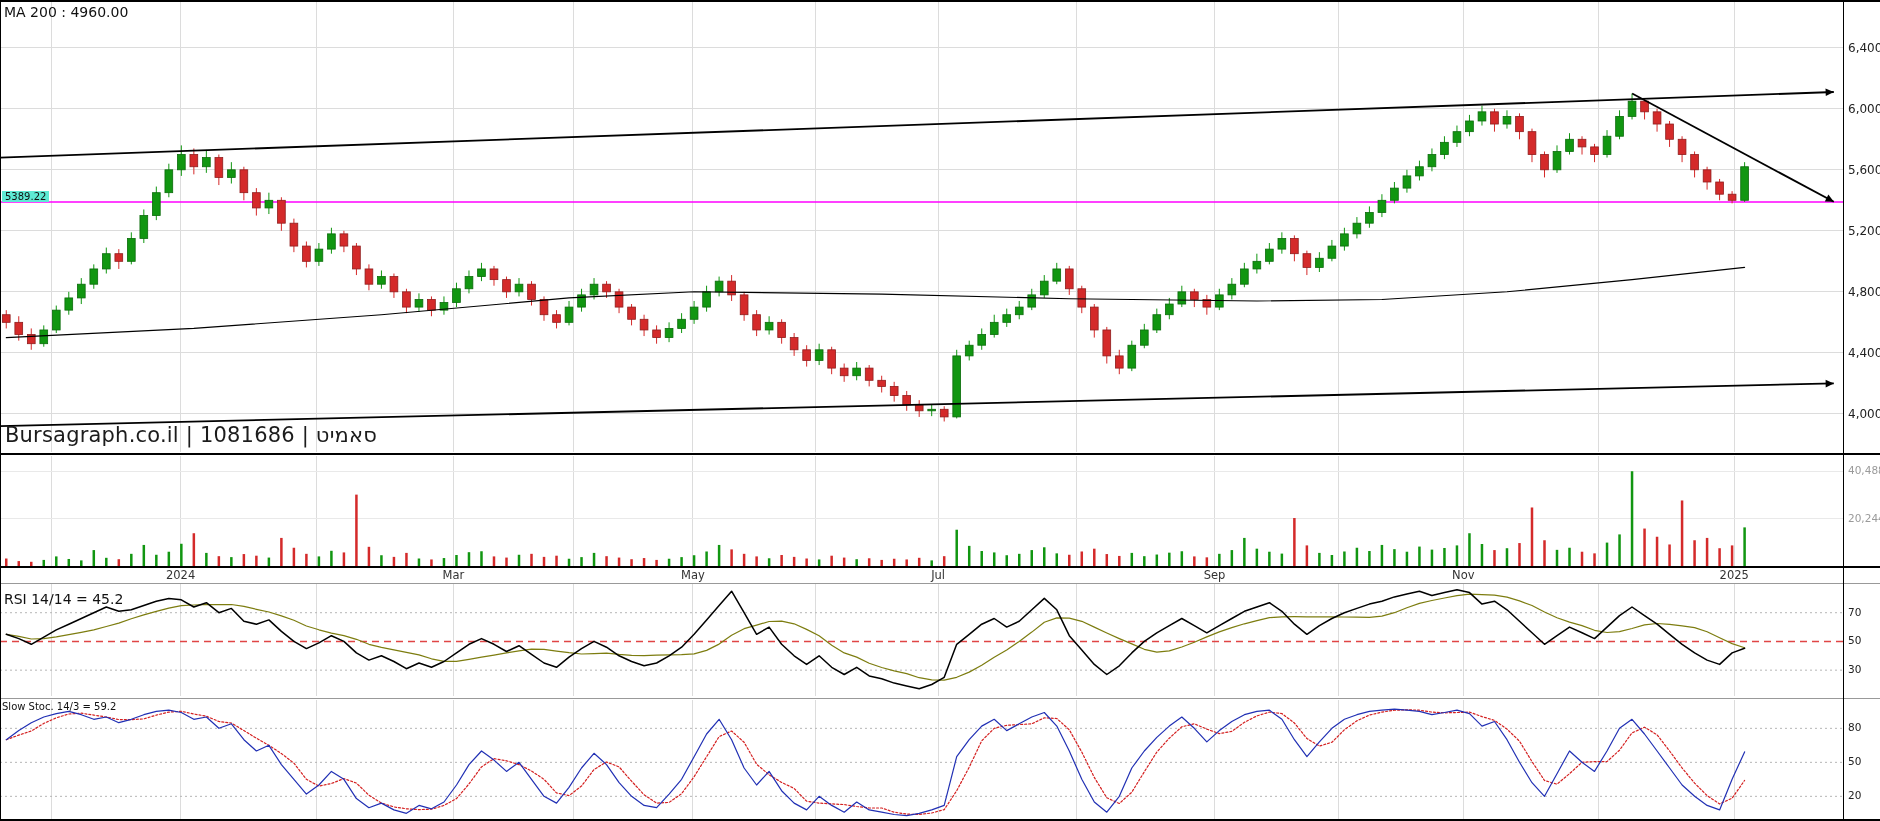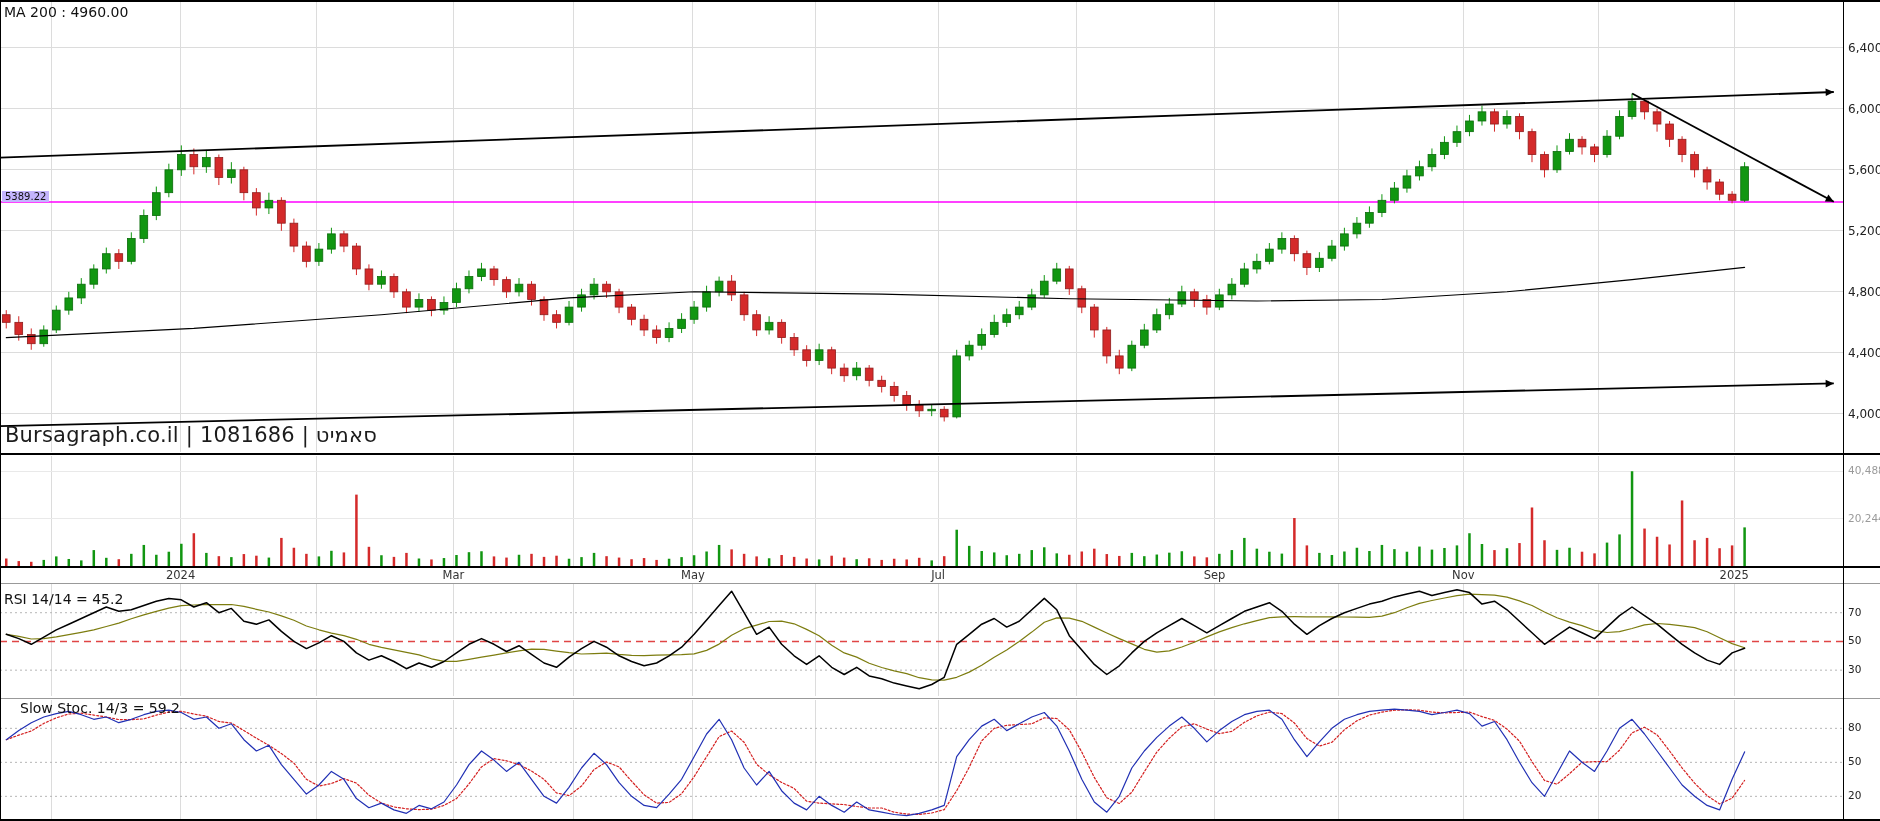--- a/index.html
+++ b/index.html
@@ -1,24 +1,24 @@
 <!DOCTYPE html>
 <html><head>
 <meta charset="utf-8">
 <style>
   *{margin:0;padding:0;box-sizing:border-box}
   html,body{background:#ffffff;font-family:"DejaVu Sans","Liberation Sans",sans-serif}
   #app{position:relative;width:1880px;height:821px;background:#fff;overflow:hidden}
   svg{display:block}
   .lbl{position:absolute;color:#111;white-space:nowrap;line-height:1.1}
   .lbl-ma{left:4px;top:5px;font-size:14px}
-  .lbl-priceline{left:2px;top:191px;font-size:10px;background:#c4b5fd;padding:0 3px}
+  .lbl-priceline{left:2px;top:191px;font-size:10px;background:#5eead4;padding:0 3px}
   .lbl-watermark{left:5px;top:424px;font-size:21px;color:#1c1c1c;letter-spacing:.2px}
   .lbl-rsi{left:4px;top:592px;font-size:14px}
-  .lbl-stoch{left:20px;top:701px;font-size:14px}
+  .lbl-stoch{left:2px;top:701px;font-size:10px}
 </style>
 </head>
 <body>
 
 <div id="app">
   <svg id="chart" width="1880" height="821">
       <g shape-rendering="crispEdges">
         <line x1="51.604" y1="2" x2="51.604" y2="452" stroke="#dcdcdc" stroke-width="1"></line>
         <line x1="51.604" y1="456" x2="51.604" y2="566" stroke="#dcdcdc" stroke-width="1"></line>
         <line x1="51.604" y1="584" x2="51.604" y2="696" stroke="#dcdcdc" stroke-width="1"></line>

